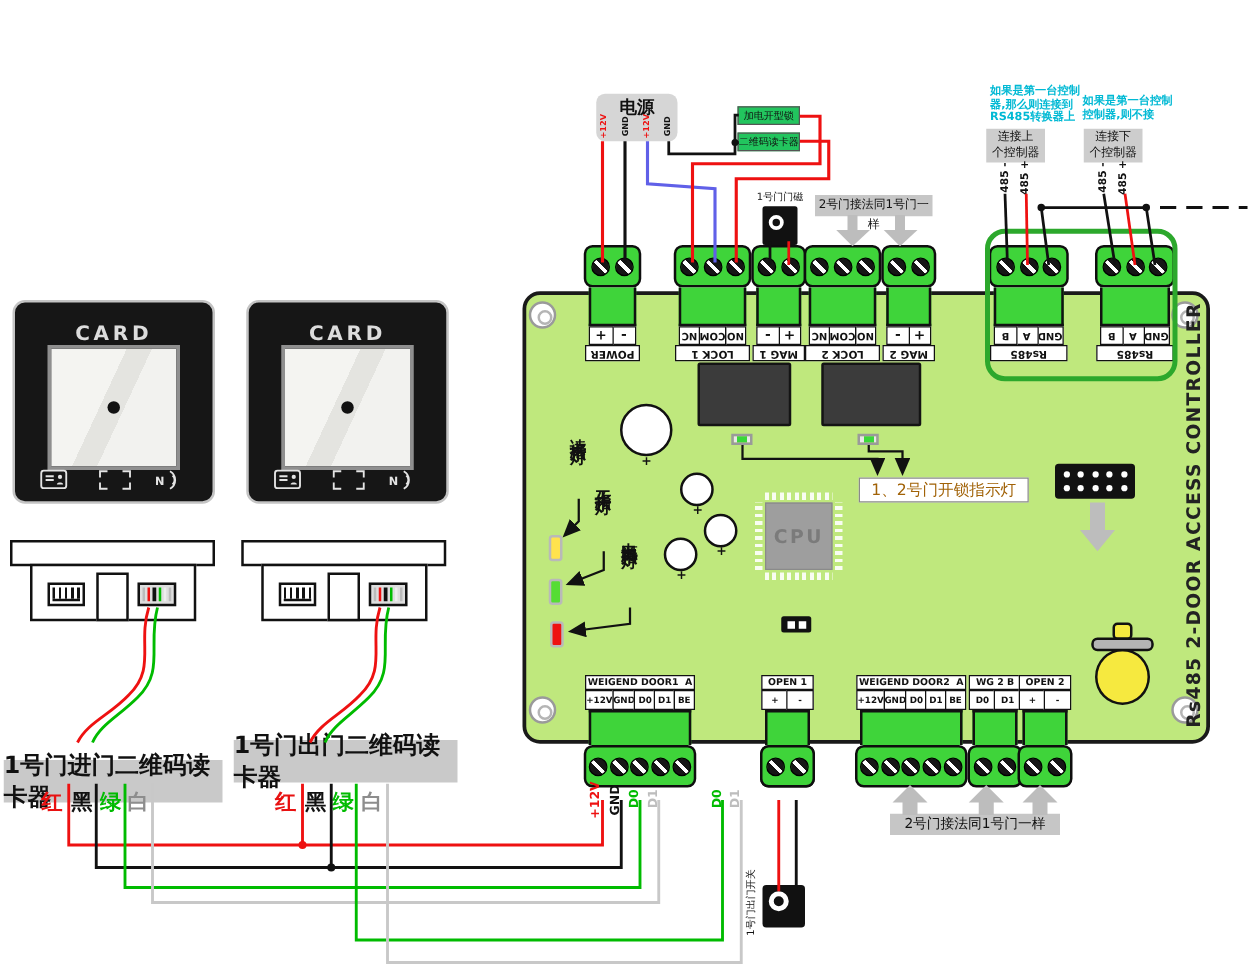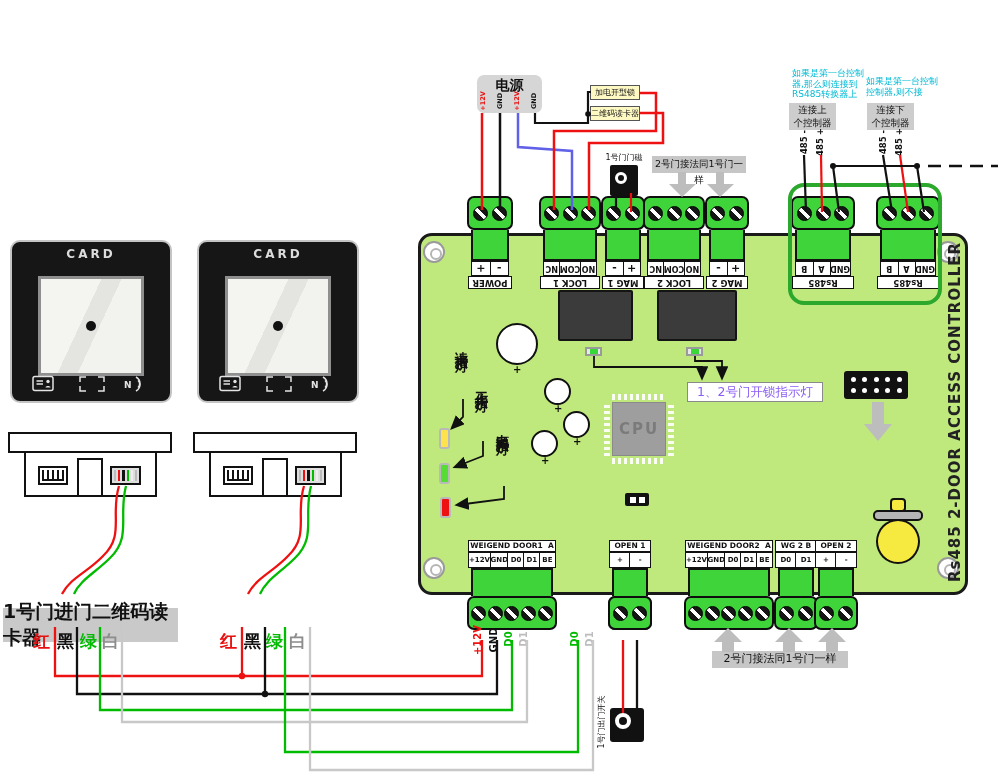--- a/index.html
+++ b/index.html
@@ -21,21 +21,21 @@
   .cpu{position:absolute;left:612px;top:402px;width:54px;height:54px;background:#9e9e9e;border:1px solid #8a8a8a;display:flex;align-items:center;justify-content:center;color:#7b7b7b;font-weight:bold;font-size:15px;letter-spacing:2px;}
   .cpupin{position:absolute;background:repeating-linear-gradient(90deg,rgba(255,255,255,.9) 0 3px,transparent 3px 6px);}
   .cpupinv{position:absolute;background:repeating-linear-gradient(0deg,rgba(255,255,255,.9) 0 3px,transparent 3px 6px);}
   .jumper{position:absolute;left:625px;top:493px;width:24px;height:13px;background:#111;border-radius:2px;display:flex;gap:3px;align-items:center;justify-content:center;}
   .jumper span{width:6px;height:6px;background:#fff;}
   .header10{position:absolute;left:844px;top:371px;width:64px;height:28px;background:#111;border-radius:3px;display:flex;flex-direction:column;justify-content:space-evenly;}
   .header10 .hrow{display:flex;justify-content:space-evenly;}
   .header10 .hrow i{width:5px;height:5px;border-radius:50%;background:#fff;}
   .vtext{position:absolute;writing-mode:vertical-rl;font-size:13px;font-weight:bold;color:#111;letter-spacing:2px;line-height:16px;}
   .sidetext{position:absolute;left:955px;top:412px;transform:translate(-50%,-50%) rotate(-90deg);white-space:nowrap;font-size:15px;font-weight:bold;color:#222;letter-spacing:1px;}
-  .unlocknote{position:absolute;left:687px;top:382px;width:136px;height:20px;background:#fff;border:1px solid #8a8a8a;font-size:12.5px;color:#8b5cf6;text-align:center;line-height:18px;}
+  .unlocknote{position:absolute;left:687px;top:382px;width:136px;height:20px;background:#fff;border:1px solid #8a8a8a;font-size:12.5px;color:#a16207;text-align:center;line-height:18px;}
   .firebox{position:absolute;left:826px;top:440px;width:106px;height:52px;background:#ededed;border:1px solid #c2c2c2;border-radius:9px;text-align:center;font-size:15px;font-weight:600;color:#111;padding-top:4px;line-height:21px;}
   .firebox span{display:block;}
   .abnote{position:absolute;left:704px;top:503px;color:#e81111;font-size:14px;font-weight:bold;line-height:17px;}
   .abnote span{display:block;}
   .buzzbody{position:absolute;left:876px;top:519px;width:44px;height:45px;border-radius:50%;background:#f6e93f;border:2.5px solid #111;}
   .buzzcollar{position:absolute;left:873px;top:510px;width:50px;height:11px;background:#b5b5b5;border:2px solid #111;border-radius:5px;}
   .buzzknob{position:absolute;left:890px;top:498px;width:16px;height:14px;background:#f6e93f;border:2px solid #111;border-radius:4px;}
   
   .tt{position:absolute;top:196px;}
   .scr{height:34px;background:#3fd43a;border:2px solid #0e0e0e;border-radius:7px;display:flex;justify-content:space-evenly;align-items:center;}
@@ -50,36 +50,36 @@
   
   .bt{position:absolute;top:540px;}
   .bstrip{height:12px;margin:0 1px;background:#fff;border:1.5px solid #111;font-size:7.5px;font-weight:bold;text-align:center;line-height:9.5px;color:#111;white-space:pre;}
   .bcells{display:flex;height:16px;margin:0 1px;}
   .bcell{flex:1;background:#fff;border:1.5px solid #111;margin-left:-1.5px;font-size:7px;font-weight:bold;display:flex;align-items:center;justify-content:center;color:#111;}
   .bcell:first-child{margin-left:0;}
   .btbody{height:28px;margin:0 4px;background:#3fd43a;border:2px solid #111;border-bottom:none;}
   .bscr{height:34px;background:#3fd43a;border:2px solid #0e0e0e;border-radius:7px;display:flex;justify-content:space-evenly;align-items:center;}
   .psu{position:absolute;left:477px;top:75px;width:65px;height:38px;background:#d6d6d6;border-radius:7px;text-align:center;font-size:14px;font-weight:600;color:#111;padding-top:2px;}
   .vpin{position:absolute;transform:translate(-50%,-50%) rotate(-90deg);font-size:6.5px;font-weight:bold;white-space:nowrap;}
-  .lockbox{position:absolute;left:590px;width:50px;height:15px;background:#fef9c3;border:1px solid #555;font-size:8px;line-height:13px;text-align:center;color:#111;}
-  .cyannote{position:absolute;color:#00b9d4;font-size:9px;font-weight:normal;line-height:10.5px;}
+  .lockbox{position:absolute;left:590px;width:50px;height:15px;background:#22c55e;border:1px solid #555;font-size:8px;line-height:13px;text-align:center;color:#111;}
+  .cyannote{position:absolute;color:#00b9d4;font-size:9px;font-weight:bold;line-height:10.5px;}
   .cyannote span{display:block;}
   .rsbox{position:absolute;top:103px;width:47px;height:27px;background:#cdcdcd;font-size:9.5px;line-height:12.5px;color:#111;text-align:center;padding-top:1px;}
   .rsbox span{display:block;}
   .v485{position:absolute;transform:translate(-50%,-50%) rotate(-90deg);font-size:8.5px;font-weight:bold;color:#111;white-space:nowrap;}
   .greenloop{position:absolute;left:788px;top:183px;width:154px;height:122px;border:4px solid #2ca82c;border-radius:16px;background:transparent;}
   
   .magbtn{position:absolute;left:610px;top:165px;width:28px;height:31px;background:#111;border-radius:2px;}
   .magbtn i{position:absolute;left:50%;top:50%;width:12px;height:12px;margin:-9px 0 0 -9px;border:3px solid #fff;border-radius:50%;background:#111;}
   .exbtn{position:absolute;left:610px;top:708px;width:34px;height:34px;background:#111;border-radius:3px;}
   .exbtn i{position:absolute;left:50%;top:50%;width:16px;height:16px;margin:-12px 0 0 -12px;border:4px solid #fff;border-radius:50%;background:#111;}
   .exlabel{position:absolute;left:601px;top:722px;transform:translate(-50%,-50%) rotate(-90deg);font-size:8px;color:#111;white-space:nowrap;}
   
   .reader{position:absolute;top:240px;width:162px;height:163px;background:#161616;border:2px solid #c4c4c4;border-radius:10px;}
-  .rcard{color:#dcdcdc;font-size:12px;font-weight:bold;letter-spacing:3px;text-align:center;margin-top:5px;}
+  .rcard{color:#dcdcdc;font-size:16px;font-weight:bold;letter-spacing:3px;text-align:center;margin-top:15px;}
   .rscreen{position:absolute;left:26px;top:34px;width:106px;height:100px;border:3px solid #8f8f8f;background:linear-gradient(115deg,#f4f4f1 42%,#e4e4e0 42% 56%,#f2f2ef 56%);}
   .rdot{position:absolute;left:50%;top:50%;width:10px;height:10px;margin:-5px 0 0 -5px;background:#111;border-radius:50%;}
   .ricons{position:absolute;left:20px;bottom:6px;}
   
   .mplate{position:absolute;top:432px;width:164px;height:21px;background:#fff;border:2.5px solid #111;}
   .mbody{position:absolute;top:451px;width:133px;height:46px;background:#fff;border:2.5px solid #111;}
   .mtab{position:absolute;top:458px;width:26px;height:39px;background:#fff;border:2.5px solid #111;}
   .mconn{position:absolute;top:466px;width:30px;height:19px;border:2px solid #111;background:#fff;padding:2px;}
   .mcomb{height:100%;border-bottom:2px solid #111;background:repeating-linear-gradient(90deg,#111 0 2px,transparent 2px 5px);}
   .mconn2{position:absolute;top:466px;width:31px;height:19px;border:2px solid #111;background:#dedede;display:flex;gap:2px;padding:2px;}
@@ -501,20 +501,21 @@
   <div class="mconn2" style="left:295px;">
       <span style="background:#bbb;"></span>
       <span style="background:#e11;"></span>
       <span style="background:#111;"></span>
       <span style="background:#0b0;"></span>
       <span style="background:#eee;"></span>
       <span style="background:#bbb;"></span>
     </div>
 
   <div class="rlabel" style="left:3px;width:175px;margin-top:16px;">1号门进门二维码读卡器</div>
+  <div class="rlabel" style="left:187px;width:179px;">1号门出门二维码读卡器</div>
   <span class="wc" style="left:33px;color:#e81111;">红</span>
   <span class="wc" style="left:57px;color:#111;">黑</span>
   <span class="wc" style="left:80px;color:#00bb00;">绿</span>
   <span class="wc" style="left:102px;color:#8d8d8d;">白</span>
   <span class="wc" style="left:220px;color:#e81111;">红</span>
   <span class="wc" style="left:244px;color:#111;">黑</span>
   <span class="wc" style="left:266px;color:#00bb00;">绿</span>
   <span class="wc" style="left:289px;color:#8d8d8d;">白</span>
 
   <span class="vwire" style="left:477px;top:640px;color:#e11;">+12V</span>

